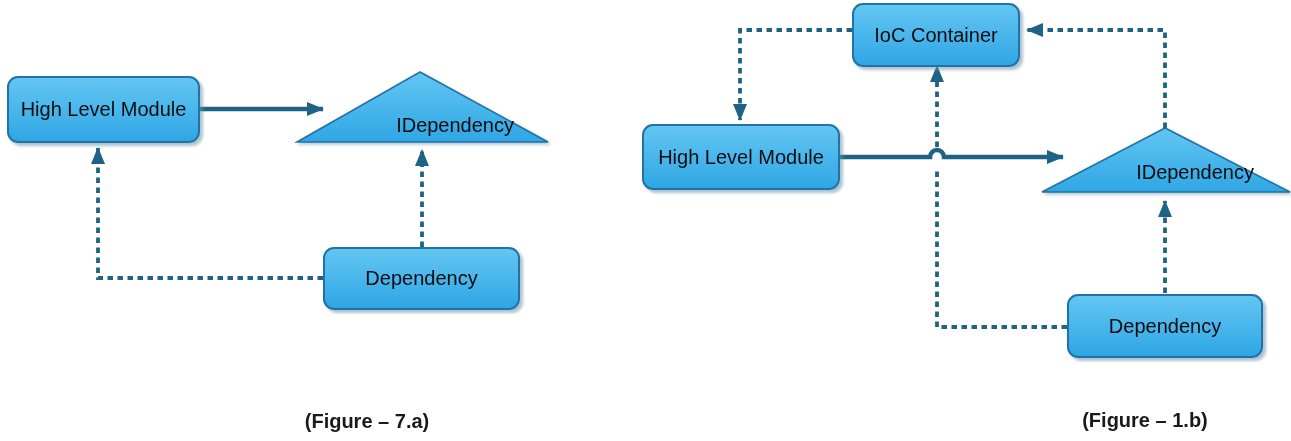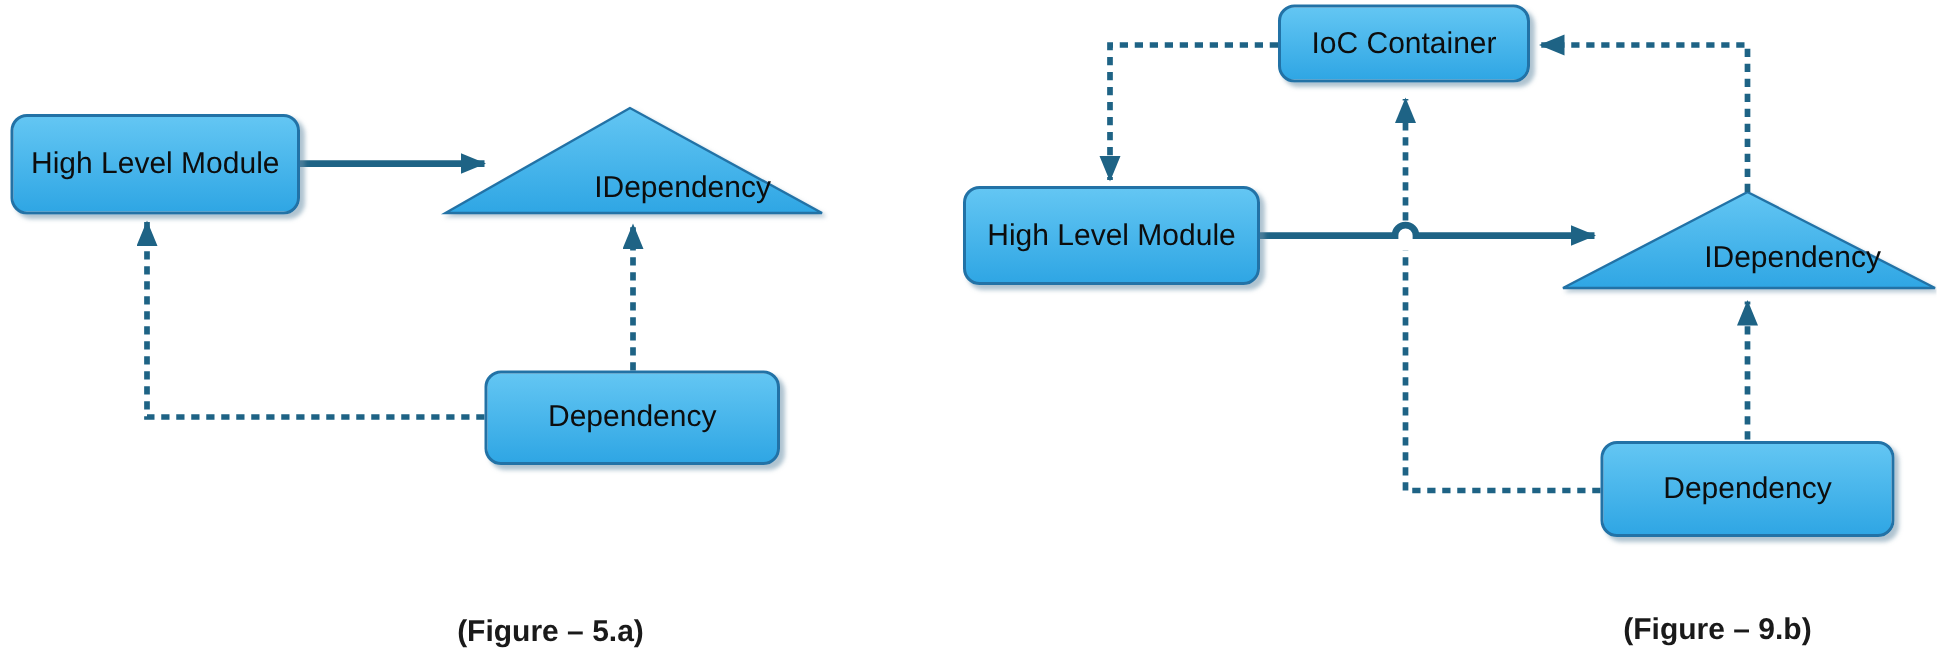--- a/index.html
+++ b/index.html
@@ -93,33 +93,33 @@
   </div>
 
   <div class="tri-label" style="left:334px;top:112px;width:180px;height:26px;">
     <span>IDependency</span>
   </div>
 
   <div class="node-box" style="left:323px;top:247px;width:197px;height:63px;">
     <span>Dependency</span>
   </div>
 
-  <div class="caption" style="left:237px;top:410px;">(Figure – 5.a)</div>
+  <div class="caption" style="left:237px;top:410px;">(Figure – 7.a)</div>
 
-  <div class="node-box" style="left:852px;top:3px;width:168px;height:52px;">
+  <div class="node-box" style="left:852px;top:3px;width:168px;height:64px;">
     <span>IoC Container</span>
   </div>
 
   <div class="node-box" style="left:642px;top:124px;width:198px;height:66px;">
     <span>High Level Module</span>
   </div>
 
   <div class="tri-label" style="left:1074px;top:159px;width:180px;height:26px;">
     <span>IDependency</span>
   </div>
 
   <div class="node-box" style="left:1067px;top:294px;width:196px;height:64px;">
     <span>Dependency</span>
   </div>
 
-  <div class="caption" style="left:1015px;top:409px;">(Figure – 9.b)</div>
+  <div class="caption" style="left:1015px;top:409px;">(Figure – 1.b)</div>
 
 </div>
 
 </body></html>

